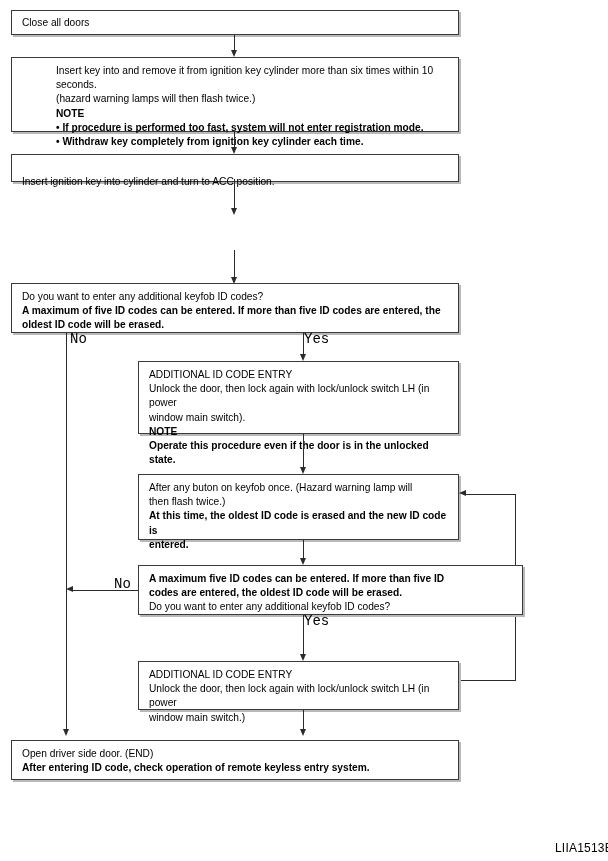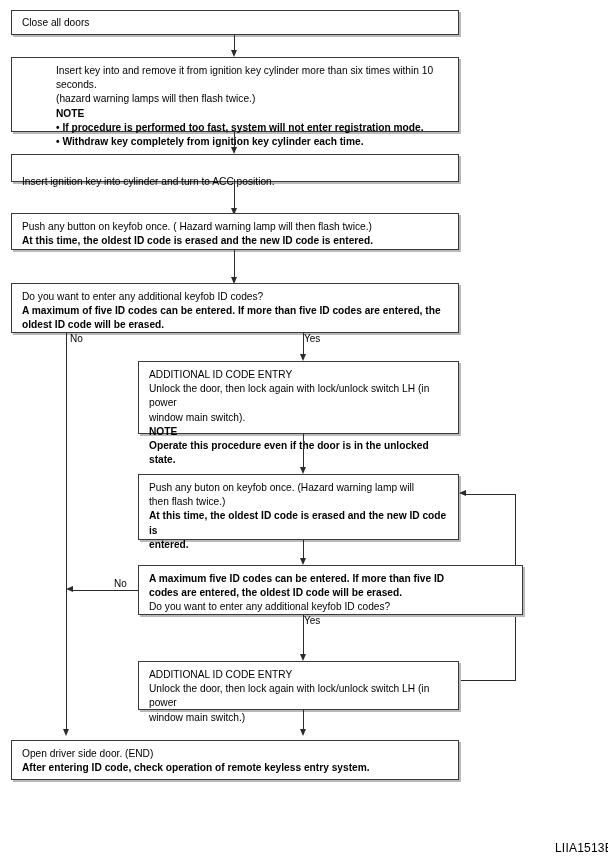--- a/index.html
+++ b/index.html
@@ -62,24 +62,25 @@
     position: absolute;
     width: 0; height: 0;
     border-top: 3.5px solid transparent;
     border-bottom: 3.5px solid transparent;
     border-right: 7px solid #2b2b2b;
   }
 
   
   .branch-label {
     position: absolute;
-    font-size: 10px;
+    font-size: 14px;
     line-height: 12px;
     color: #000000;
     white-space: nowrap;
+    font-family: Liberation Mono, monospace;
   }
 
   
   .figure-id {
     position: absolute;
     font-size: 12px;
     letter-spacing: 0.2px;
     color: #000000;
     font-weight: normal;
     white-space: nowrap;
@@ -108,24 +109,20 @@
   <div class="v-line" style="left:234px; top:132px; height:19px;"></div>
   <div class="arrow-down" style="left:231px; top:147px;"></div>
 
   <div class="fc-box" style="left:11px; top:154px; width:448px; height:25px; padding-top:20px;">
     <p>Insert ignition key into cylinder and turn to ACC position.</p>
   </div>
 
   <div class="v-line" style="left:234px; top:179px; height:33px;"></div>
   <div class="arrow-down" style="left:231px; top:208px;"></div>
 
-  <div class="fc-box" style="left:11px; top:213px; width:448px; height:37px;">
-    <p>Push any button on keyfob once. ( Hazard warning lamp will then flash twice.)</p>
-    <p class="b">At this time, the oldest ID code is erased and the new ID code is entered.</p>
-  </div>
 
   <div class="v-line" style="left:234px; top:250px; height:32px;"></div>
   <div class="arrow-down" style="left:231px; top:277px;"></div>
 
   <div class="fc-box" style="left:11px; top:283px; width:448px; height:50px;">
     <p>Do you want to enter any additional keyfob ID codes?</p>
     <p class="b">A maximum of five ID codes can be entered. If more than five ID codes are entered, the
 oldest ID code will be erased.</p>
   </div>
 
@@ -142,21 +139,21 @@
     <p>Unlock the door, then lock again with lock/unlock switch LH (in power
 window main switch).</p>
     <p class="b">NOTE</p>
     <p class="b">Operate this procedure even if the door is in the unlocked state.</p>
   </div>
 
   <div class="v-line" style="left:303px; top:434px; height:38px;"></div>
   <div class="arrow-down" style="left:300px; top:467px;"></div>
 
   <div class="fc-box" style="left:138px; top:474px; width:321px; height:66px;">
-    <p>Push any buton on keyfob once. (Hazard warning lamp will
+    <p>After any buton on keyfob once. (Hazard warning lamp will
 then flash twice.)</p>
     <p class="b">At this time, the oldest ID code is erased and the new ID code is
 entered.</p>
   </div>
 
   <div class="h-line" style="left:466px; top:494px; width:50px;"></div>
   <div class="arrow-left" style="left:459px; top:490px;"></div>
   <div class="v-line" style="left:515px; top:494px; height:186px;"></div>
   <div class="h-line" style="left:459px; top:680px; width:57px;"></div>
 

